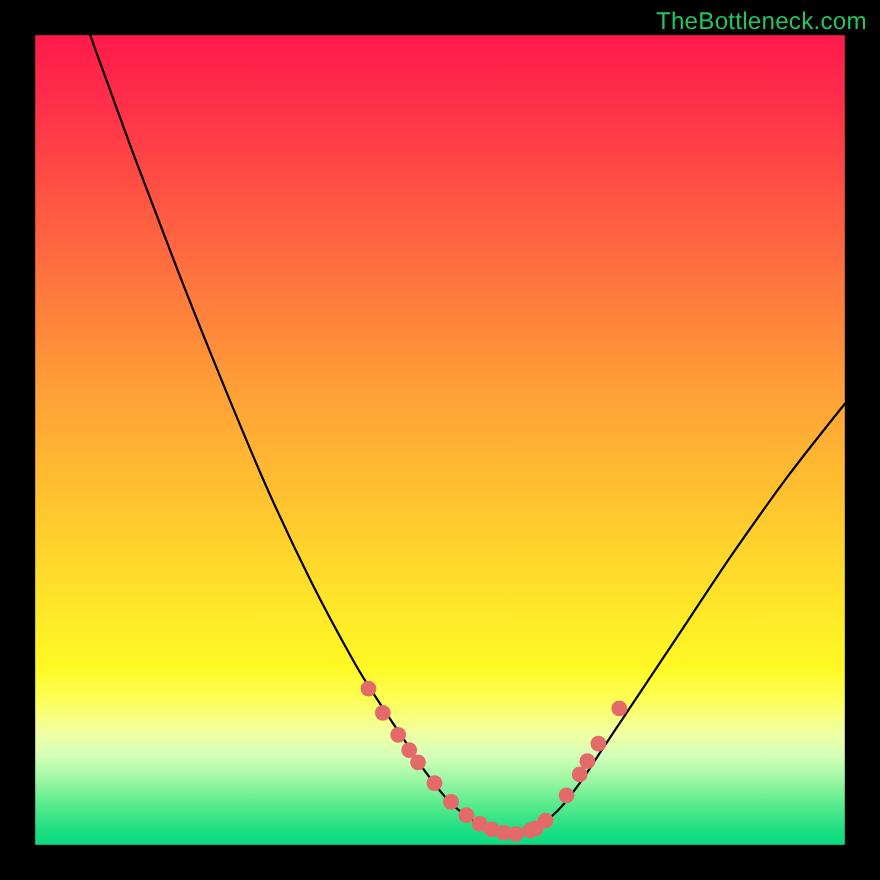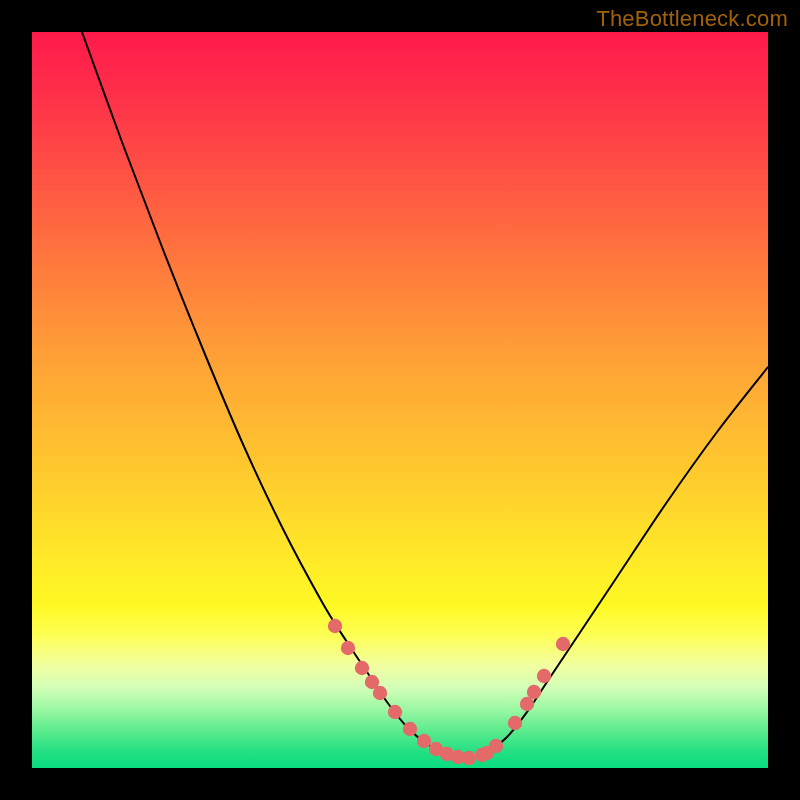--- a/index.html
+++ b/index.html
@@ -41,21 +41,21 @@
       #9cf7a3 92%,
       #5aeb8d 95%,
       #1fdf82 98%,
       #0adc80 100%
     );
   }
   .watermark {
     position: absolute;
     top: 6px;
     right: 12px;
-    color: #a16207;
+    color: #22c55e;
     font-size: 22px;
     font-weight: 500;
     letter-spacing: 0.2px;
   }
   svg.curve {
     position: absolute;
     left: 0;
     top: 0;
     width: 736px;
     height: 736px;

